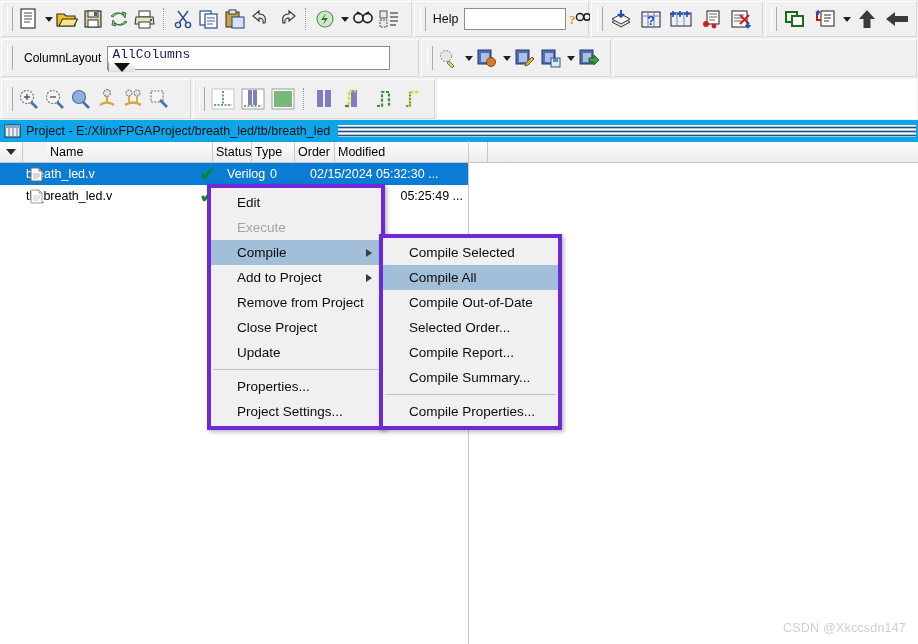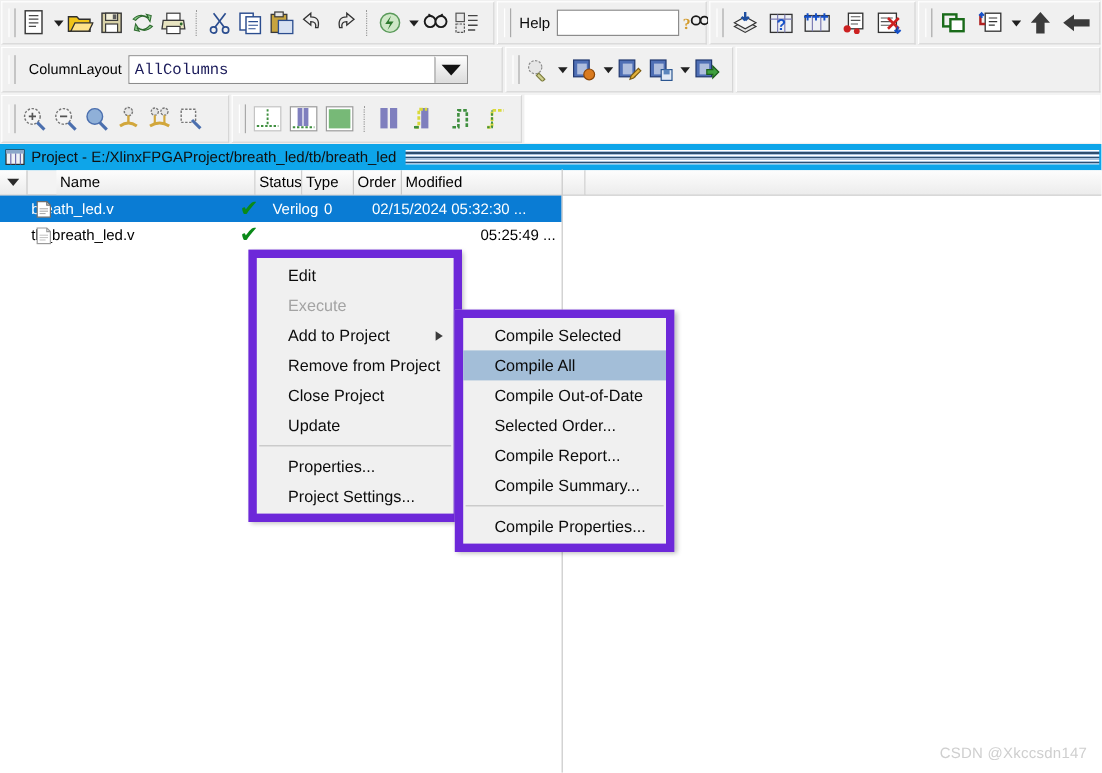--- a/index.html
+++ b/index.html
@@ -80,20 +80,21 @@
     white-space: nowrap;
   }
   .combo {
     display: flex;
     align-items: stretch;
     height: 24px;
     width: 283px;
     border: 1px solid #8c8c8c;
     background: #ffffff;
     box-sizing: border-box;
+    flex-direction: column;
   }
   .combo input {
     flex: 1 1 auto;
     border: 0;
     outline: none;
     background: #ffffff;
     font-family: "Liberation Mono", monospace;
     font-size: 13px;
     color: #1b1b5a;
     padding: 0 4px;
@@ -213,25 +214,24 @@
     line-height: 19px;
     color: #0a8a18;
     font-weight: bold;
     font-family: "DejaVu Sans", sans-serif;
   }
 
   
   .menu {
     position: absolute;
     background: #f0f0f0;
-    border: 7px solid #6d28d9;
+    border: 4px solid #6d28d9;
     box-shadow: 2px 2px 4px rgba(0,0,0,0.28);
     padding: 2px 0;
     box-sizing: border-box;
-    margin-top: 24px;
   }
   .menu-item {
     display: flex;
     align-items: center;
     height: 25px;
     padding: 0 10px 0 26px;
     font-size: 13.5px;
     color: #0c0c0c;
     white-space: nowrap;
     position: relative;
@@ -787,20 +787,24 @@
 
     <div style="position:absolute;left:468px;top:21px;width:1px;height:503px;background:#c9c9c9;"></div>
 
     <div class="menu" style="left:207px;top:64px;width:178px;">
       <div class="menu-item">
         <span>Edit</span>
       </div>
       <div class="menu-item disabled">
         <span>Execute</span>
       </div>
+      <div class="menu-item highlight">
+        <span>Compile</span>
+        <span class="submenu-arrow"></span>
+      </div>
       <div class="menu-item">
         <span>Add to Project</span>
         <span class="submenu-arrow"></span>
       </div>
       <div class="menu-item">
         <span>Remove from Project</span>
       </div>
       <div class="menu-item">
         <span>Close Project</span>
       </div>

